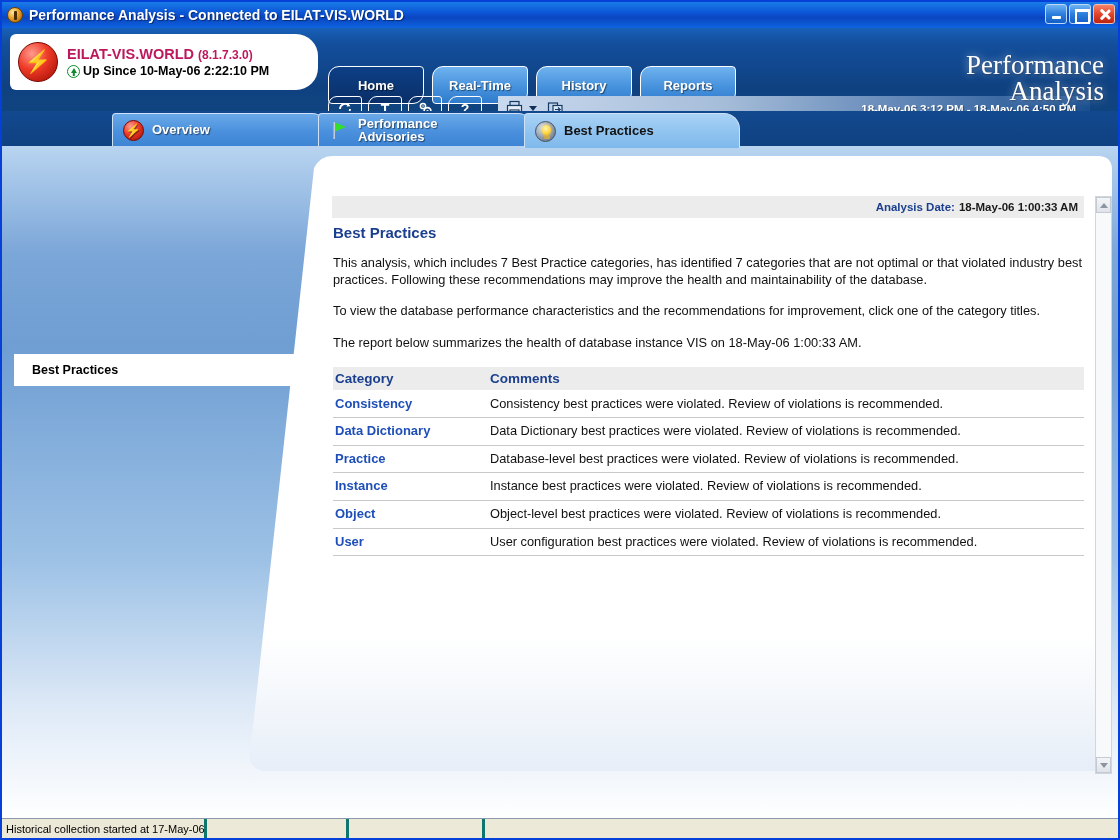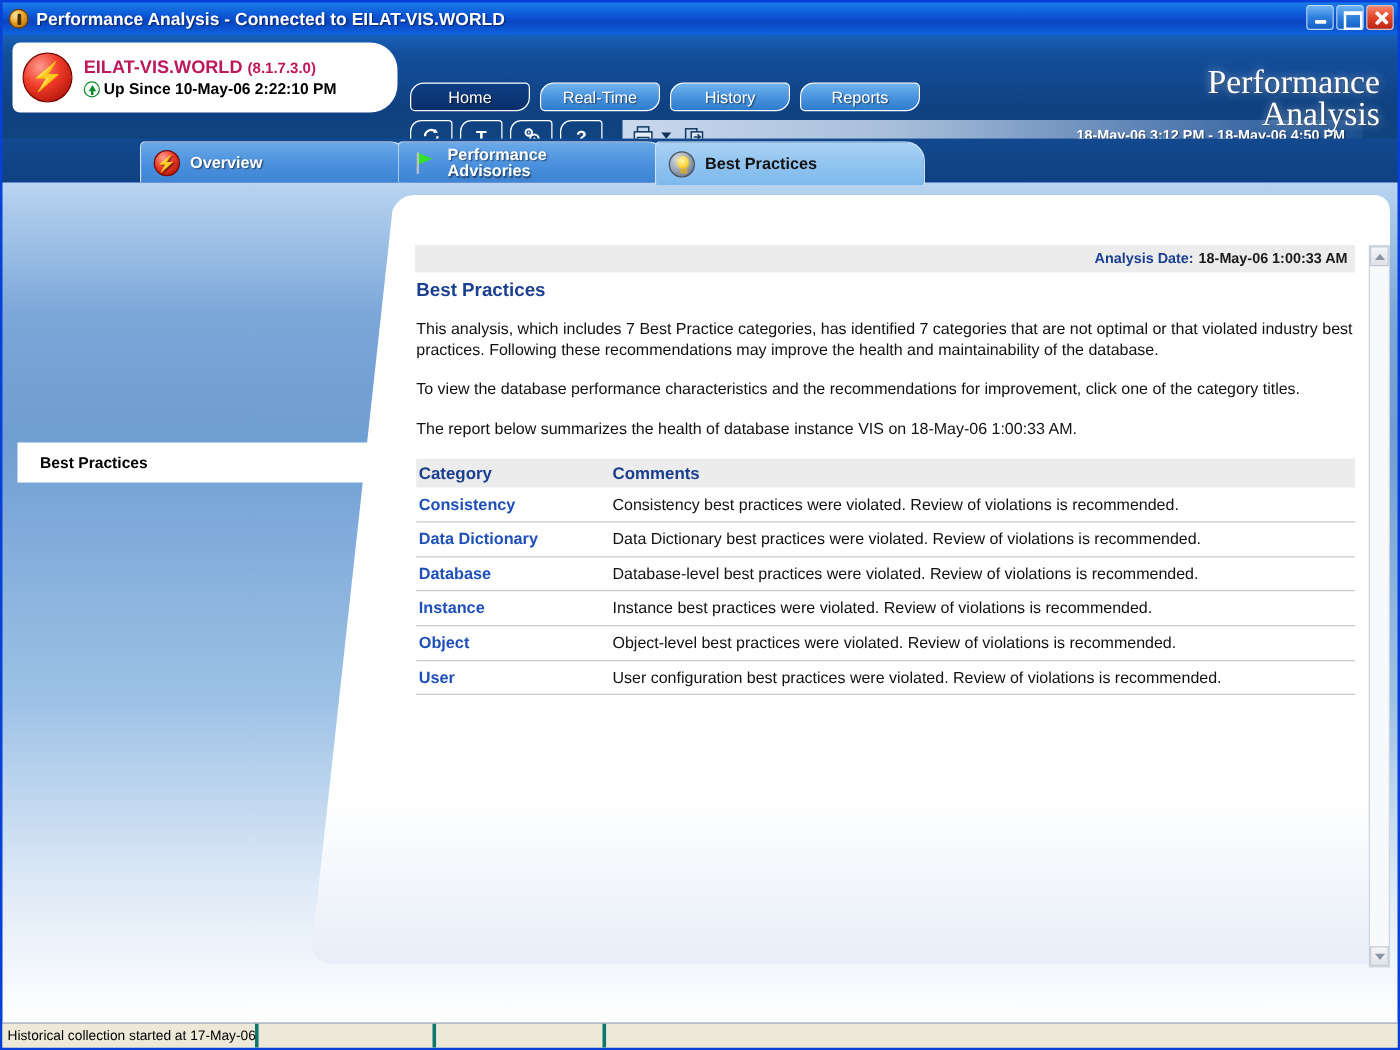--- a/index.html
+++ b/index.html
@@ -122,25 +122,25 @@
   }
   .uparrow::before {
     content: ""; position: absolute; left: 50%; top: 6px;
     transform: translateX(-50%);
     width: 2.4px; height: 4px; background: #0f8a2e;
   }
 
   
   #navrow { position: absolute; left: 326px; top: 38px; display: flex; gap: 8px; }
   .navbtn {
-    height: 23px; min-width: 96px; padding: 0 14px;
+    height: 38px; min-width: 96px; padding: 0 14px;
     border-radius: 11px 4px 11px 4px;
     border: 1.5px solid #ffffff;
     display: flex; align-items: center; justify-content: center;
-    color: #ffffff; font-size: 13px; font-weight: normal;
+    color: #ffffff; font-size: 13px; font-weight: bold;
     text-shadow: 1px 1px 1px rgba(0,0,0,.5);
     background: linear-gradient(180deg,#6fb2ee 0%,#4792dd 55%,#2f7ccd 100%);
     white-space: nowrap;
   }
   .navbtn.active {
     background: linear-gradient(180deg,#0d3f86 0%,#0a2f68 100%);
   }
 
   
   #toolrow { position: absolute; left: 326px; top: 68px; display: flex; align-items: center; gap: 6px; }
@@ -519,21 +519,21 @@
         <tbody>
           <tr class="first">
             <td class="cat"><a href="#">Consistency</a></td>
             <td>Consistency best practices were violated. Review of violations is recommended.</td>
           </tr>
           <tr>
             <td class="cat"><a href="#">Data Dictionary</a></td>
             <td>Data Dictionary best practices were violated. Review of violations is recommended.</td>
           </tr>
           <tr>
-            <td class="cat"><a href="#">Database</a></td>
+            <td class="cat"><a href="#">Practice</a></td>
             <td>Database-level best practices were violated. Review of violations is recommended.</td>
           </tr>
           <tr>
             <td class="cat"><a href="#">Instance</a></td>
             <td>Instance best practices were violated. Review of violations is recommended.</td>
           </tr>
           <tr>
             <td class="cat"><a href="#">Object</a></td>
             <td>Object-level best practices were violated. Review of violations is recommended.</td>
           </tr>

